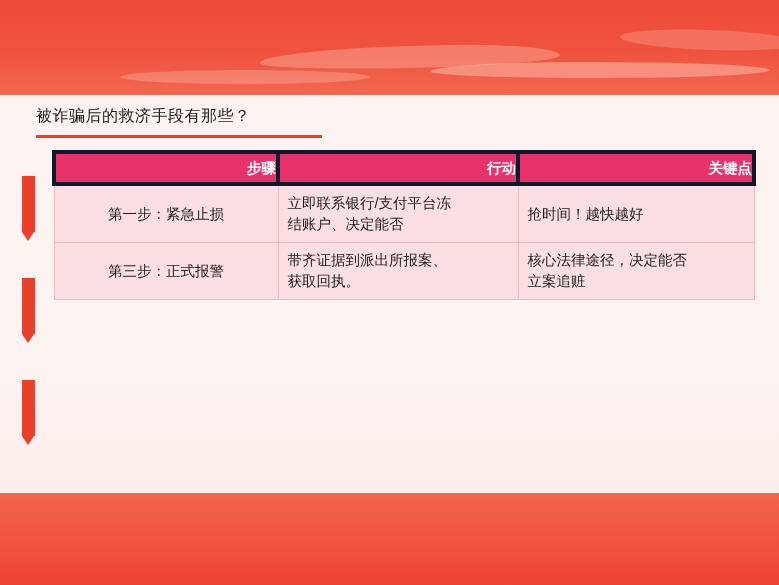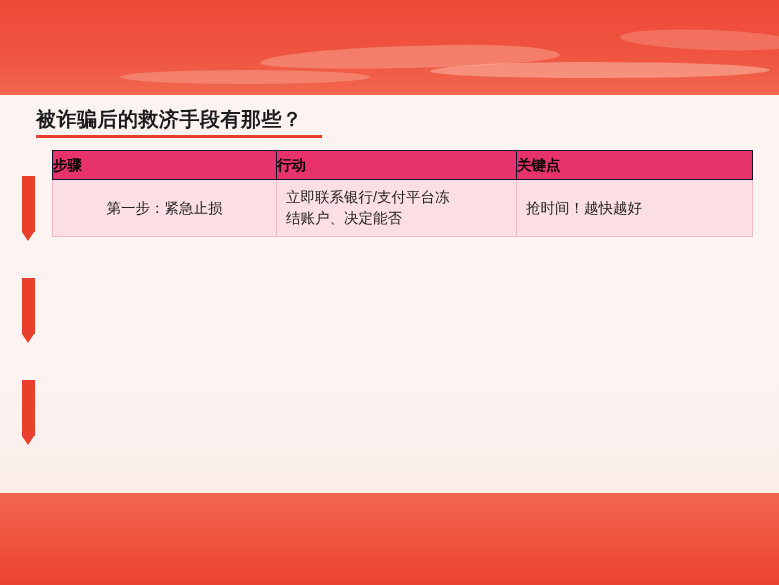--- a/index.html
+++ b/index.html
@@ -99,22 +99,22 @@
     left: 0; bottom: -9px;
     width: 0; height: 0;
     border-left: 6.5px solid transparent;
     border-right: 6.5px solid transparent;
     border-top: 9px solid #e8402c;
   }
   
   .title {
     position: absolute;
     left: 36px; top: 106px;
-    font-size: 20px;
-    font-weight: bold;
+    font-size: 16px;
+    font-weight: normal;
     color: #1b1b1b;
     letter-spacing: .5px;
     white-space: nowrap;
   }
   .title-underline {
     position: absolute;
     left: 36px; top: 135px;
     width: 286px; height: 3px;
     background: #e8402c;
   }
@@ -127,26 +127,26 @@
   table.tbl {
     border-collapse: collapse;
     width: 700px;
     table-layout: fixed;
   }
   table.tbl col.c1 { width: 224px; }
   table.tbl col.c2 { width: 240px; }
   table.tbl col.c3 { width: 236px; }
   table.tbl th {
     background: #e8326b;
-    color: #000000;
+    color: #ffffff;
     font-size: 14.5px;
     font-weight: bold;
     height: 28px;
-    text-align: left;
-    border: 1px solid #0f172a;
+    text-align: right;
+    border: 4px solid #0f172a;
     padding: 0;
   }
   table.tbl td {
     border: 1px solid #f0b9c4;
     font-size: 14.5px;
     color: #1d1d1d;
     vertical-align: middle;
     padding: 7px 9px;
     line-height: 1.45;
   }
@@ -201,17 +201,28 @@
         <tr class="row-odd">
           <td class="step-cell">第一步：紧急止损</td>
           <td class="wide-cell">
             <span class="cell-line">立即联系银行/支付平台冻</span>
             <span class="cell-line">结账户、决定能否</span>
           </td>
           <td class="wide-cell">
             <span class="cell-line">抢时间！越快越好</span>
           </td>
         </tr>
+        <tr class="row-odd">
+          <td class="step-cell">第三步：正式报警</td>
+          <td class="wide-cell">
+            <span class="cell-line">带齐证据到派出所报案、</span>
+            <span class="cell-line">获取回执。</span>
+          </td>
+          <td class="wide-cell">
+            <span class="cell-line">核心法律途径，决定能否</span>
+            <span class="cell-line">立案追赃</span>
+          </td>
+        </tr>
       </tbody>
     </table>
   </div>
 
 </div>
 
 </body></html>

